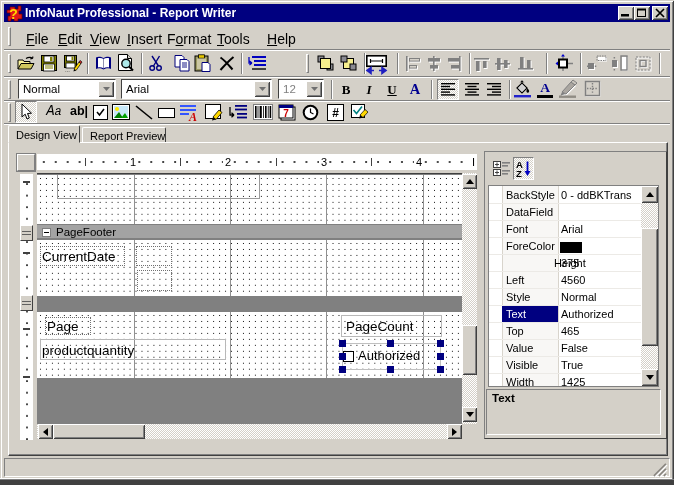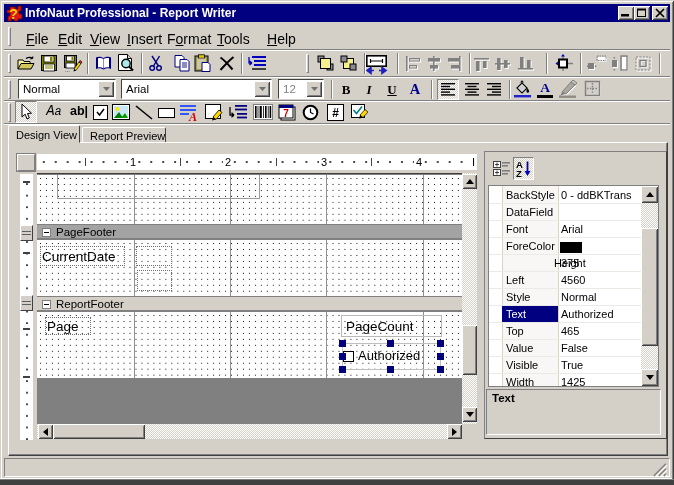--- a/index.html
+++ b/index.html
@@ -518,26 +518,20 @@
    <div class="abs" style="left:5px;top:3px;width:9px;height:9px;background:#fff;border:1px solid #808080;">
         <div style="position:absolute;left:1px;top:3px;width:5px;height:1px;background:#000;"></div>
       </div>
    <span style="position:absolute;left:19px;top:1px;font-size:11.5px;">PageFooter</span>
  </div>
 
  <svg class="abs" style="left:0;top:66px" width="425" height="56" shape-rendering="crispEdges">
       <rect width="425" height="56" fill="url(#dg)"></rect>
     </svg>
 
- <div class="abs" style="left:0;top:122px;width:425px;height:15px;background:#d4d0c8;border-top:1px solid #808080;border-bottom:1px solid #808080;">
-   <div class="abs" style="left:5px;top:3px;width:9px;height:9px;background:#fff;border:1px solid #808080;">
-        <div style="position:absolute;left:1px;top:3px;width:5px;height:1px;background:#000;"></div>
-      </div>
-   <span style="position:absolute;left:19px;top:1px;font-size:11.5px;">ReportFooter</span>
- </div>
 
  <svg class="abs" style="left:0;top:138px" width="425" height="66" shape-rendering="crispEdges">
       <rect width="425" height="66" fill="url(#dg)"></rect>
     </svg>
 
  <div class="abs" style="left:97px;top:1px;width:1px;height:49px;background:#909090;"></div>
  <div class="abs" style="left:192.5px;top:1px;width:1px;height:49px;background:#909090;"></div>
  <div class="abs" style="left:289px;top:1px;width:1px;height:49px;background:#909090;"></div>
  <div class="abs" style="left:386px;top:1px;width:1px;height:49px;background:#909090;"></div>
  <div class="abs" style="left:97px;top:66px;width:1px;height:56px;background:#909090;"></div>
@@ -553,20 +547,23 @@
       <span style="position:absolute;left:1px;top:2px;">CurrentDate</span>
     </div>
  <div class="abs" style="left:99px;top:72px;width:36px;height:20px;border:1px dotted #707070;"></div>
  <div class="abs" style="left:100px;top:96px;width:35px;height:21px;border:1px dotted #707070;"></div>
 
  <div class="abs" style="left:8px;top:143px;width:46px;height:18px;border:1px dotted #707070;font-size:13.5px;">
       <span style="position:absolute;left:1px;top:1px;">Page</span>
     </div>
  <div class="abs" style="left:304px;top:141px;width:101px;height:22px;border:1px solid #b8b8b8;font-size:13.5px;">
       <span style="position:absolute;left:4px;top:3px;">PageCount</span>
+    </div>
+ <div class="abs" style="left:3px;top:165px;width:186px;height:21px;border:1px solid #b8b8b8;font-size:13.5px;">
+      <span style="position:absolute;left:1px;top:3px;">productquantity</span>
     </div>
 
  <div class="abs" style="left:305px;top:169px;width:99px;height:27px;border:1px solid #c0c0c0;"></div>
  <div class="abs" style="left:306px;top:177px;width:11px;height:11px;background:#fff;border:1px solid #000;"></div>
  <span style="position:absolute;left:321px;top:174px;font-size:13px;">Authorized</span>
  <div class="abs" style="left:302px;top:166px;width:7px;height:7px;background:#000080;"></div>
  <div class="abs" style="left:350px;top:166px;width:7px;height:7px;background:#000080;"></div>
  <div class="abs" style="left:400px;top:166px;width:7px;height:7px;background:#000080;"></div>
  <div class="abs" style="left:302px;top:179px;width:7px;height:7px;background:#000080;"></div>
  <div class="abs" style="left:400px;top:179px;width:7px;height:7px;background:#000080;"></div>

